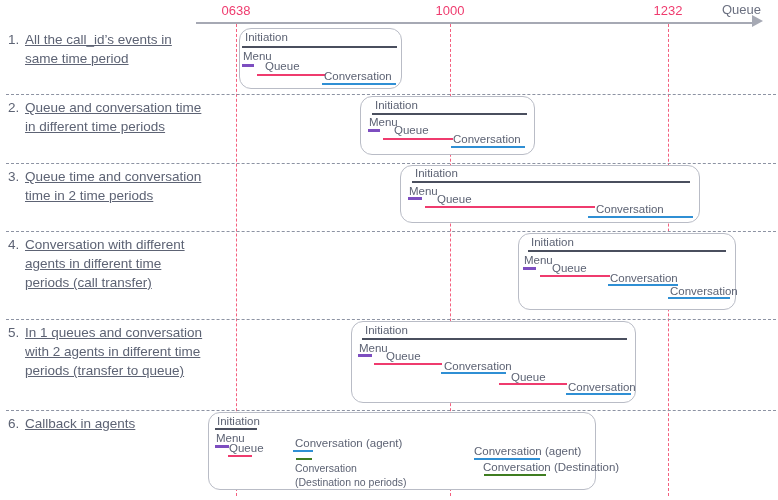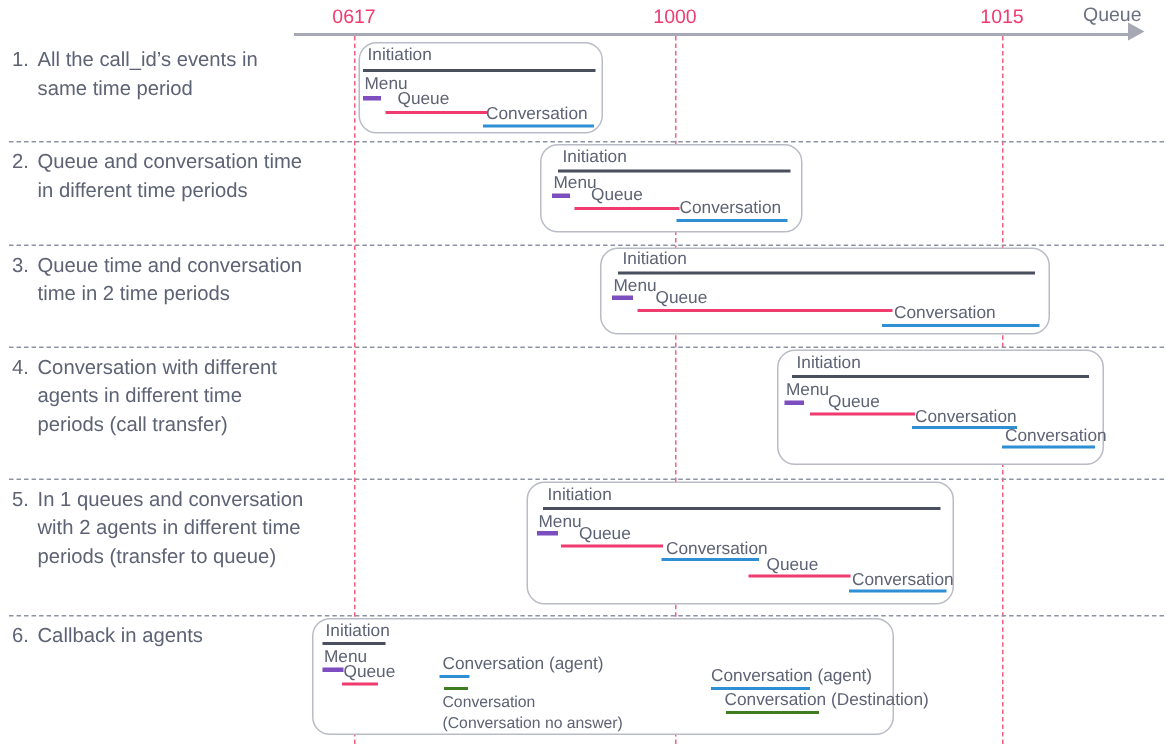--- a/index.html
+++ b/index.html
@@ -62,21 +62,21 @@
     width: 200px;
     font-size: 13.5px;
     line-height: 19px;
     color: #5d6374;
     display: flex;
   }
   .row-num {
     width: 17px;
     flex: 0 0 17px;
   }
-  .row-text { flex: 1 1 auto; }
+  .row-text { flex: 1 1 auto; text-decoration: underline; }
 
   
   .ebox {
     position: absolute;
     border: 1px solid #b9bcc6;
     border-radius: 12px;
     background: #ffffff;
   }
 
   
@@ -102,23 +102,23 @@
 </head>
 <body>
 
 <div id="canvas">
 
   <div class="axis-line"></div>
   <div class="axis-arrow"></div>
   <div class="axis-caption">Queue</div>
 
   <div id="ticks">
-      <div class="tick-label" style="left: 236px;">0617</div>
+      <div class="tick-label" style="left: 236px;">0638</div>
       <div class="tick-label" style="left: 450px;">1000</div>
-      <div class="tick-label" style="left: 668px;">1015</div>
+      <div class="tick-label" style="left: 668px;">1232</div>
     </div>
   <div id="vlines">
       <div class="vline" style="left: 236px;"></div>
       <div class="vline" style="left: 450px;"></div>
       <div class="vline" style="left: 668px;"></div>
     </div>
 
   <div id="dividers">
       <div class="row-divider" style="top: 94px;"></div>
       <div class="row-divider" style="top: 163px;"></div>
@@ -206,20 +206,20 @@
       <div class="bar init" style="left: 215px; top: 428px; width: 42px;"></div>
       <div class="blabel" style="left: 217px; top: 415px;">Initiation</div>
       <div class="bar menu" style="left: 215px; top: 445px; width: 14px;"></div>
       <div class="blabel" style="left: 216px; top: 432px;">Menu</div>
       <div class="bar queue" style="left: 228px; top: 455px; width: 24px;"></div>
       <div class="blabel" style="left: 229px; top: 442px;">Queue</div>
       <div class="bar conv" style="left: 293px; top: 450px; width: 20px;"></div>
       <div class="blabel" style="left: 295px; top: 437px;">Conversation (agent)</div>
       <div class="bar dest" style="left: 296px; top: 458px; width: 16px;"></div>
       <div class="blabel small" style="left: 295px; top: 462px;">Conversation</div>
-      <div class="blabel small" style="left: 295px; top: 476px;">(Conversation no answer)</div>
+      <div class="blabel small" style="left: 295px; top: 476px;">(Destination no periods)</div>
       <div class="bar conv" style="left: 474px; top: 458px; width: 66px;"></div>
       <div class="blabel" style="left: 474px; top: 445px;">Conversation (agent)</div>
       <div class="bar dest" style="left: 484px; top: 474px; width: 62px;"></div>
       <div class="blabel" style="left: 483px; top: 461px;">Conversation (Destination)</div>
     </div>
 
 </div>
 
 </body></html>

